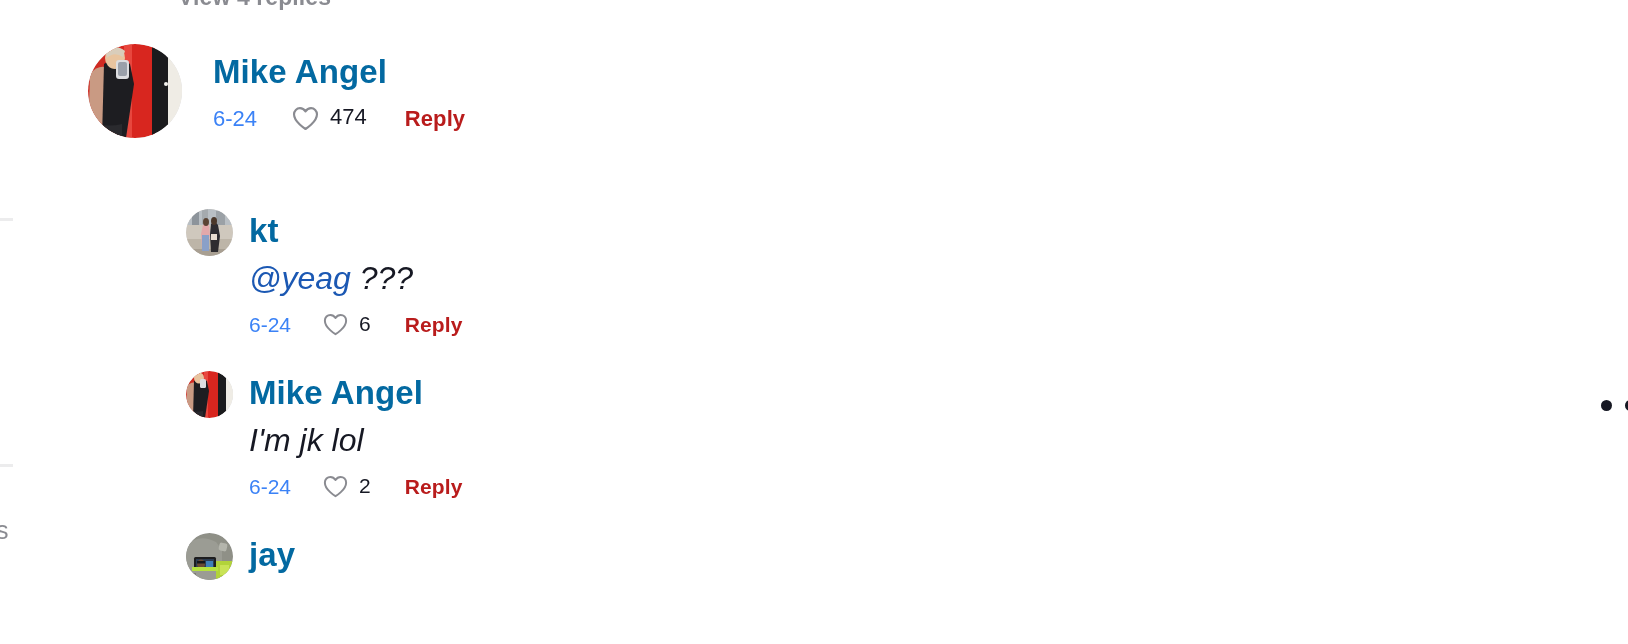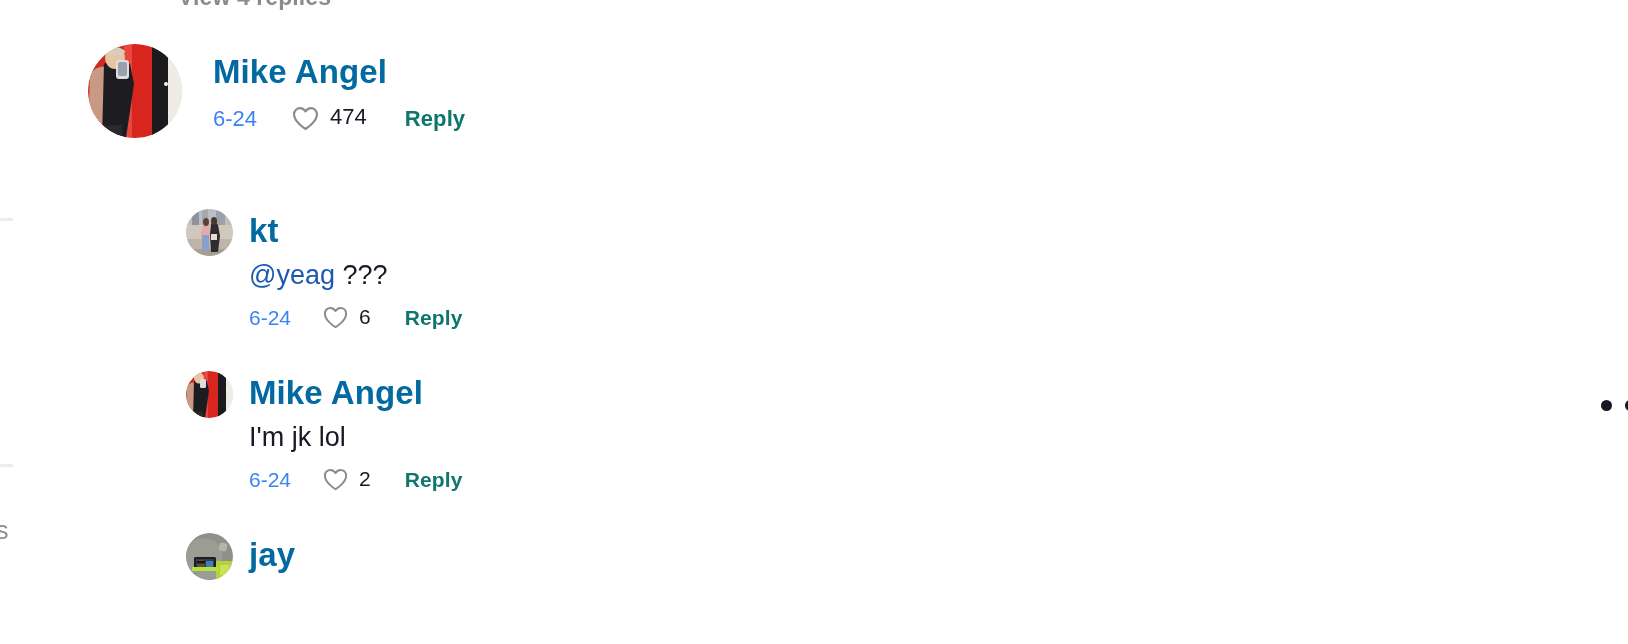--- a/index.html
+++ b/index.html
@@ -124,21 +124,21 @@
   }
 
   .text {
     font-size: 28px;
     font-weight: 400;
     color: #161823;
     line-height: 1.3;
     margin-top: 9px;
     white-space: nowrap;
   }
-  .comment.reply .text { font-size: 27px; margin-top: 7px; }
+  .comment.reply .text { font-size: 32px; margin-top: 7px; font-style: italic; }
 
   .mention {
     color: #1b58b3;
     font-weight: 500;
   }
 
   .emoji {
     font-family: "DejaVu Sans", sans-serif;
     font-size: 27px;
     letter-spacing: -1px;
@@ -174,21 +174,21 @@
   }
   .comment.reply .meta .like .heart-icon { width: 25px; height: 23px; }
 
   .meta .like .count {
     color: #161823;
     margin-left: 11px;
     font-weight: 400;
   }
 
   .meta .reply-btn {
-    color: #0f766e;
+    color: #b91c1c;
     font-weight: 600;
     margin-left: 38px;
     letter-spacing: 0.1px;
   }
   .comment.reply .meta .reply-btn { margin-left: 34px; }
 </style>
 </head>
 <body>
 
 <div id="page">

